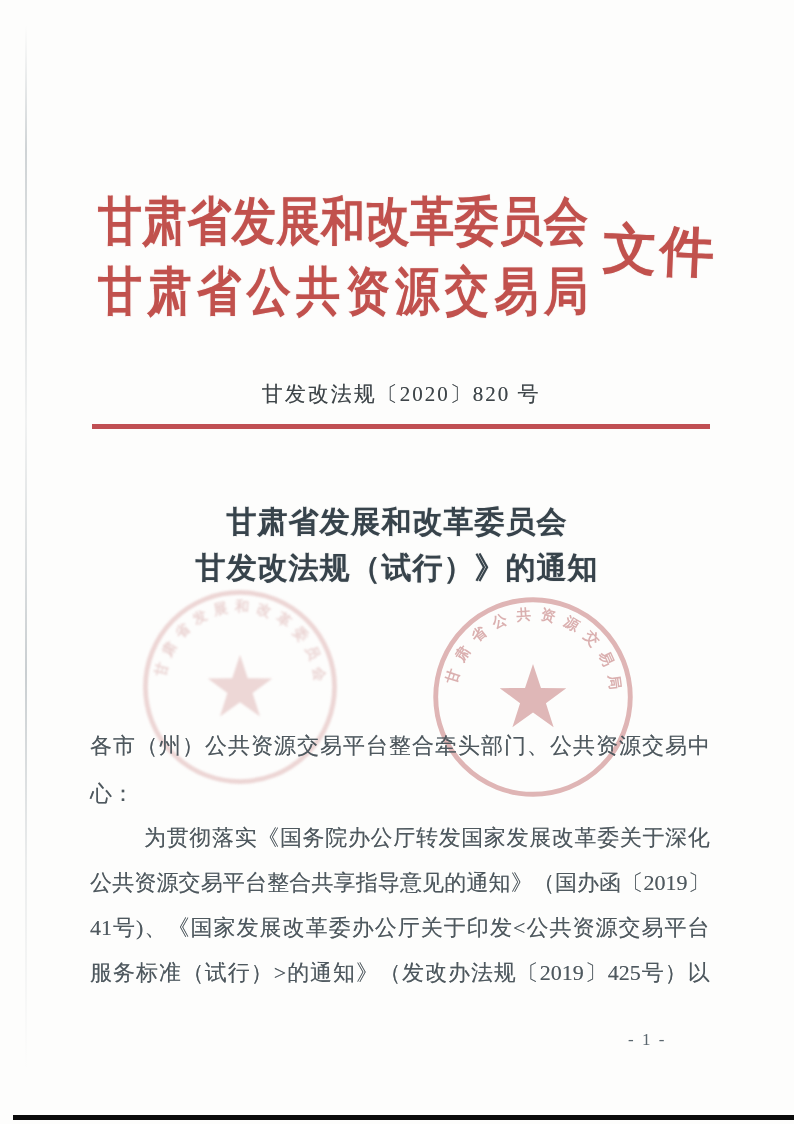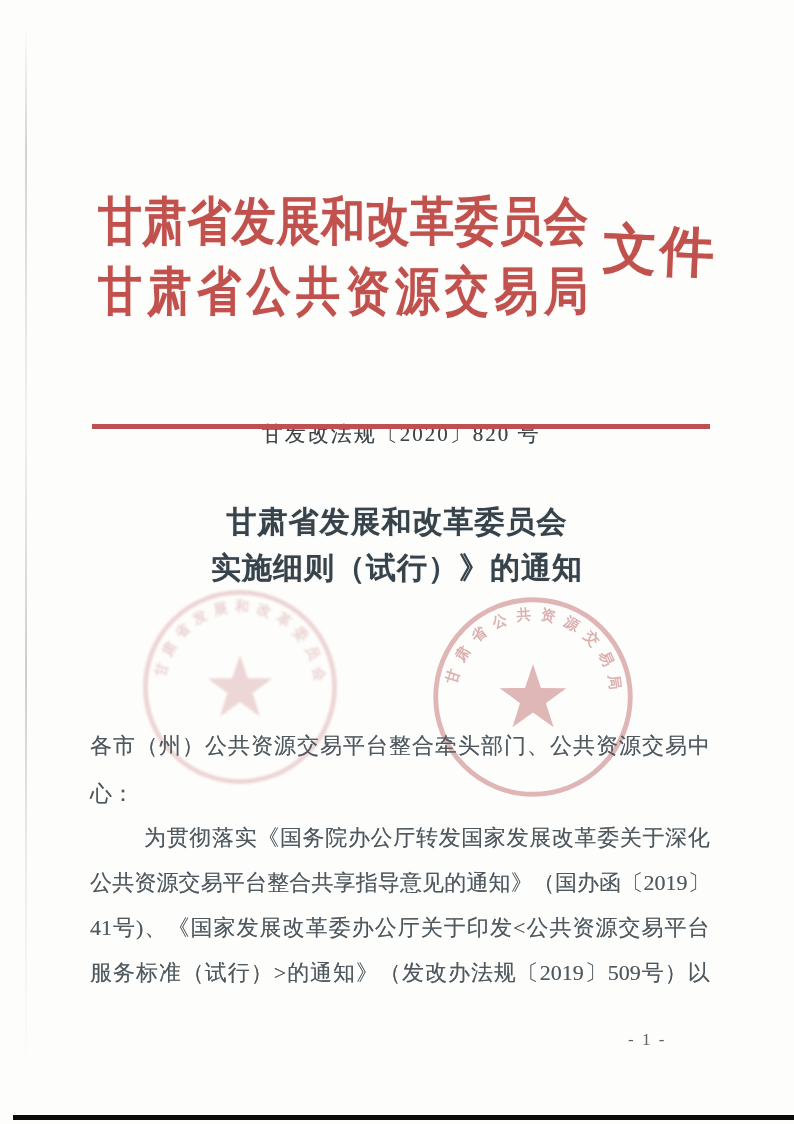--- a/index.html
+++ b/index.html
@@ -26,21 +26,20 @@
   .org-line-2{top:267px;}
   .doc-type{
     position:absolute;left:603px;top:224px;
     color:#c1514d;font-weight:bold;font-size:54px;line-height:1;letter-spacing:3px;
     transform:rotate(2.5deg);text-shadow:0 0 1px rgba(193,81,77,.45);
   }
   .doc-number{
     position:absolute;left:92px;top:380px;width:618px;text-align:center;
     font-size:21px;color:#3e4549;letter-spacing:2px;
     text-shadow:0 0 .5px rgba(62,69,73,.5);
-    margin-top:40px;
   }
   .red-rule{
     position:absolute;left:92px;top:424px;width:618px;height:5px;
     background:#c04f53;
   }
   
   .doc-title{
     position:absolute;left:87px;top:499px;width:620px;text-align:center;
     font-size:30px;line-height:46px;font-weight:bold;color:#37434b;
     letter-spacing:1px;text-shadow:0 0 1px rgba(55,67,75,.4);
@@ -103,21 +102,21 @@
       <span>易</span>
       <span>局</span>
     </div>
   <div class="doc-type">文件</div>
 
   <div class="doc-number">甘发改法规〔2020〕820 号</div>
   <div class="red-rule"></div>
 
   <div class="doc-title">
     <div>甘肃省发展和改革委员会</div>
-    <div>实施细则（试行）》的通知</div>
+    <div>甘发改法规（试行）》的通知</div>
   </div>
 
   <svg class="seal seal-left" viewBox="0 0 220 220">
     <defs>
         <path id="arcL" d="M 30,110 A 80,80 0 0 1 190,110" fill="none"></path>
       </defs>
     <circle cx="110" cy="110" r="100" fill="none" stroke="#c87b7b" stroke-width="5"></circle>
     <polygon fill="#c98080" points="110,76 118.2,100.7 144.2,100.9 123.3,116.3 131.2,141.1 110,126 88.8,141.1 96.7,116.3 75.8,100.9 101.8,100.7"></polygon>
     <text font-size="15" fill="#c07272" letter-spacing="7" font-weight="bold">
       <textPath href="#arcL" startOffset="4%">甘肃省发展和改革委员会</textPath>
@@ -268,21 +267,21 @@
       <span>》</span>
       <span>（</span>
       <span>发</span>
       <span>改</span>
       <span>办</span>
       <span>法</span>
       <span>规</span>
       <span>〔</span>
       <span>2019</span>
       <span>〕</span>
-      <span>509</span>
+      <span>425</span>
       <span>号</span>
       <span>）</span>
       <span>以</span>
     </div>
 
   <div class="page-number">- 1 -</div>
   <div class="bottom-edge"></div>
 
 </div>
 

